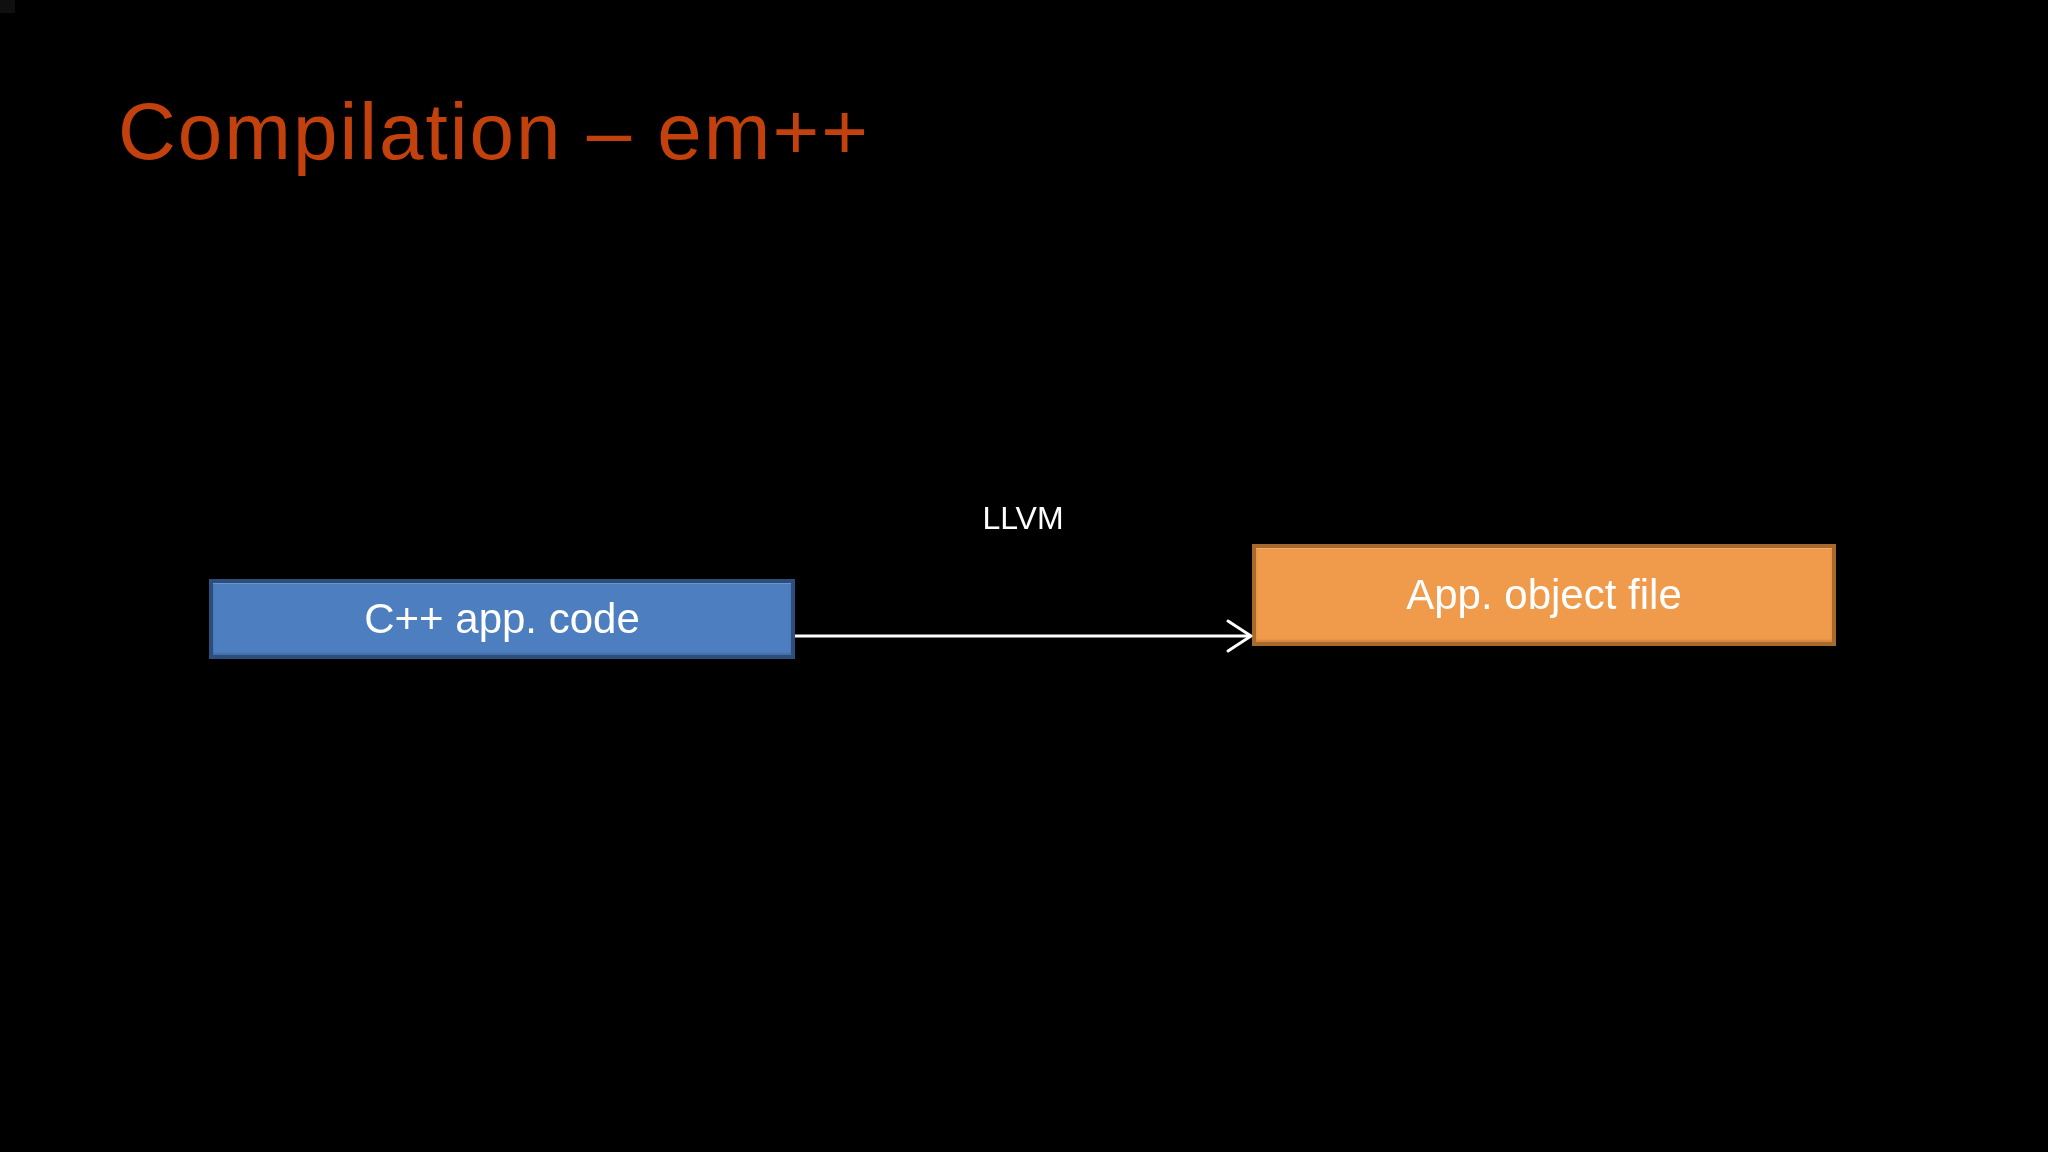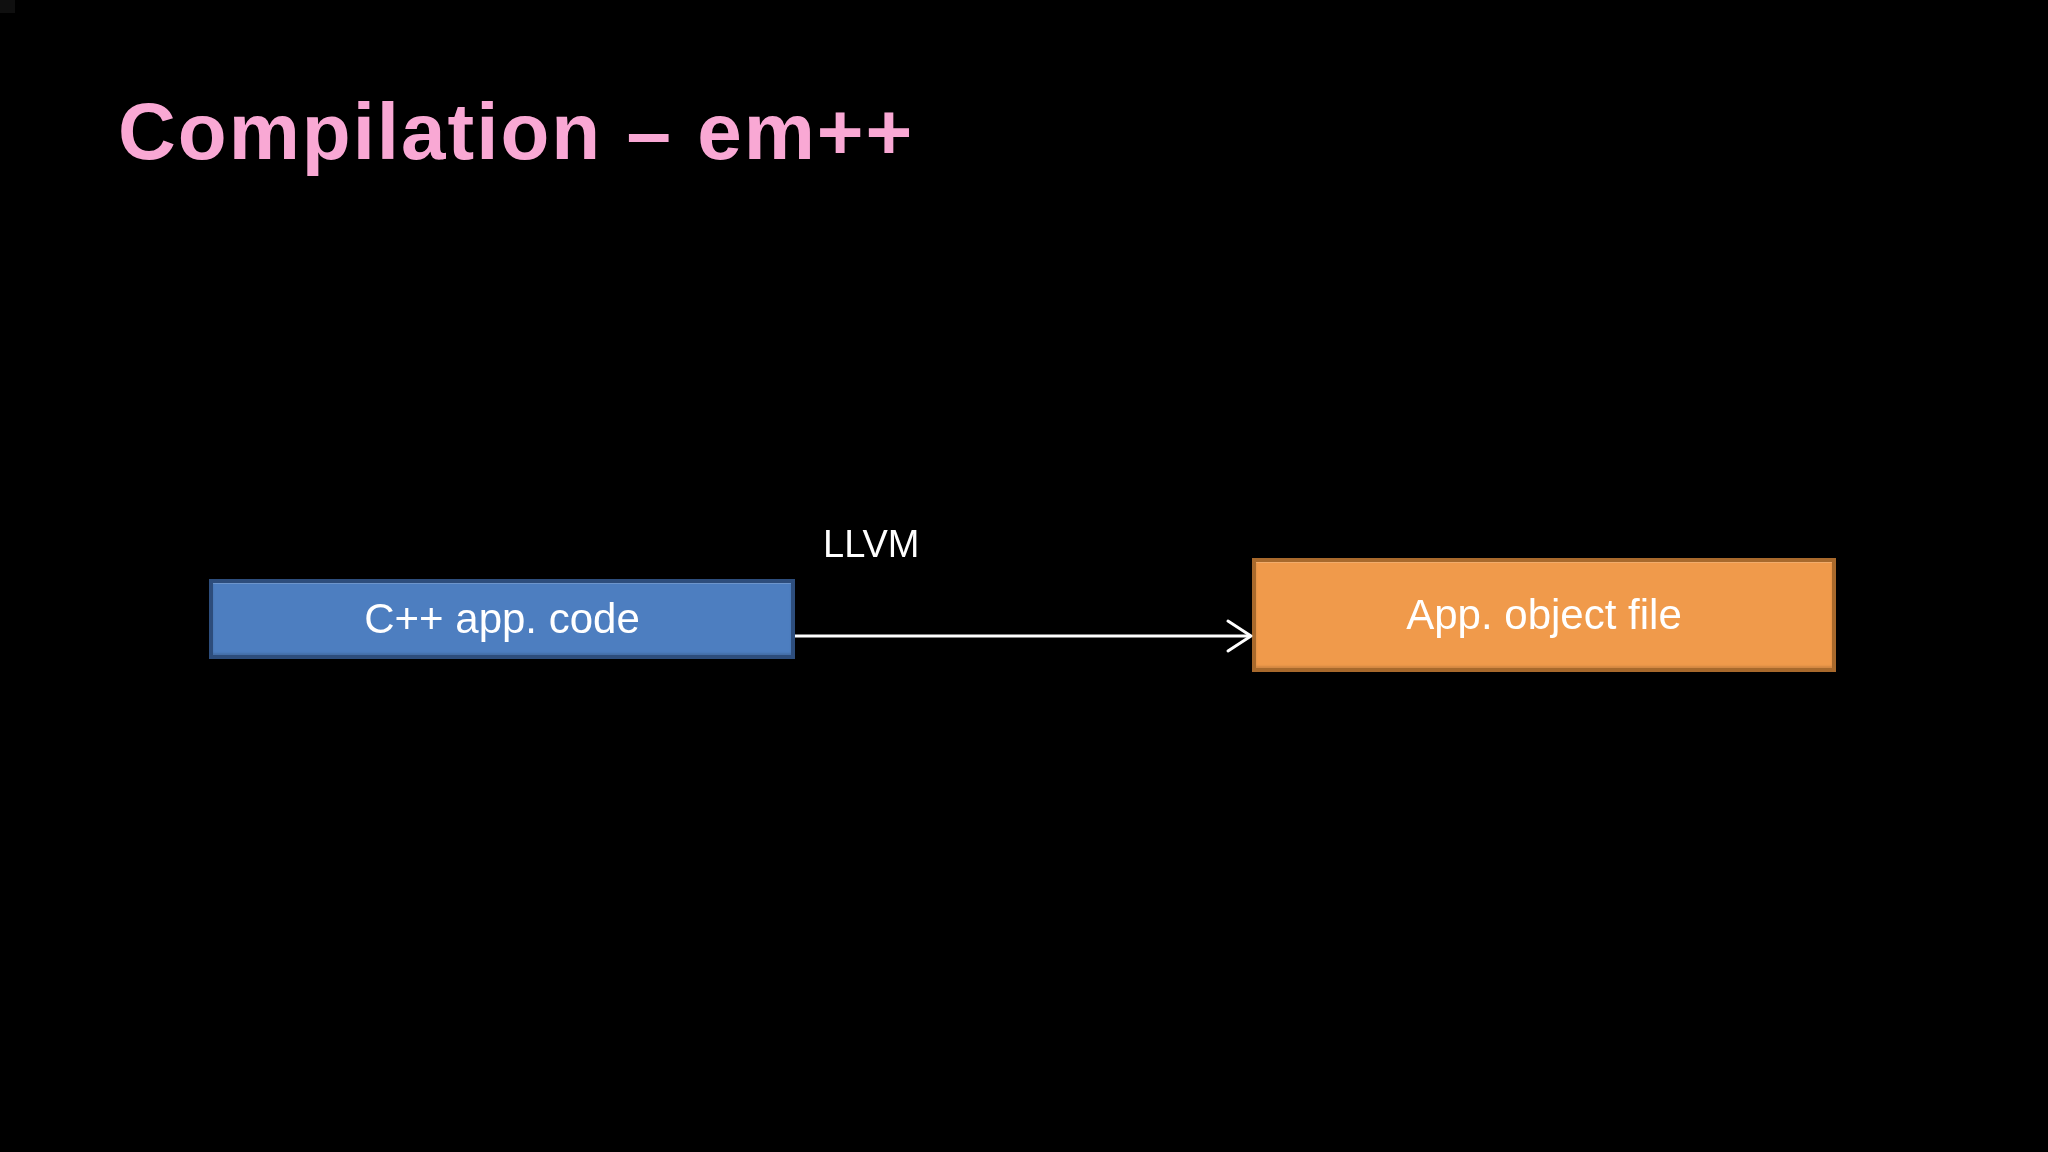--- a/index.html
+++ b/index.html
@@ -47,50 +47,51 @@
     white-space: nowrap;
   }
   #node-source {
     left: 209px;
     top: 579px;
     width: 586px;
     height: 80px;
   }
   #node-target {
     left: 1252px;
-    top: 558px;
+    top: 544px;
     width: 584px;
-    height: 114px;
+    height: 102px;
   }
   #arrow-layer {
     position: absolute;
     left: 0;
     top: 0;
     width: 2048px;
     height: 1152px;
     pointer-events: none;
   }
   .arrow-label {
     position: absolute;
     left: 823px;
-    top: 520px;
+    top: 494px;
     width: 400px;
+    text-align: center;
     color: #ffffff;
-    font-size: 38px;
+    font-size: 32px;
     line-height: 48px;
   }
 </style>
 </head>
 <body>
 
 <div id="slide" style="background: rgb(0, 0, 0);">
 
   <div class="corner-artifact"></div>
 
-  <div class="slide-title" style="color: #f9a8d4; font-weight: bold;">Compilation – em++</div>
+  <div class="slide-title" style="color: #c2410c;">Compilation – em++</div>
 
   <div class="node" id="node-source" style="background-color: rgb(77, 126, 192); border-color: rgb(45, 77, 124);">
     <span class="node-label">C++ app. code</span>
   </div>
 
   <div class="node" id="node-target" style="background-color: rgb(240, 154, 75); border-color: rgb(168, 105, 44);">
     <span class="node-label">App. object file</span>
   </div>
 
   <svg id="arrow-layer" viewBox="0 0 2048 1152" xmlns="http://www.w3.org/2000/svg">

